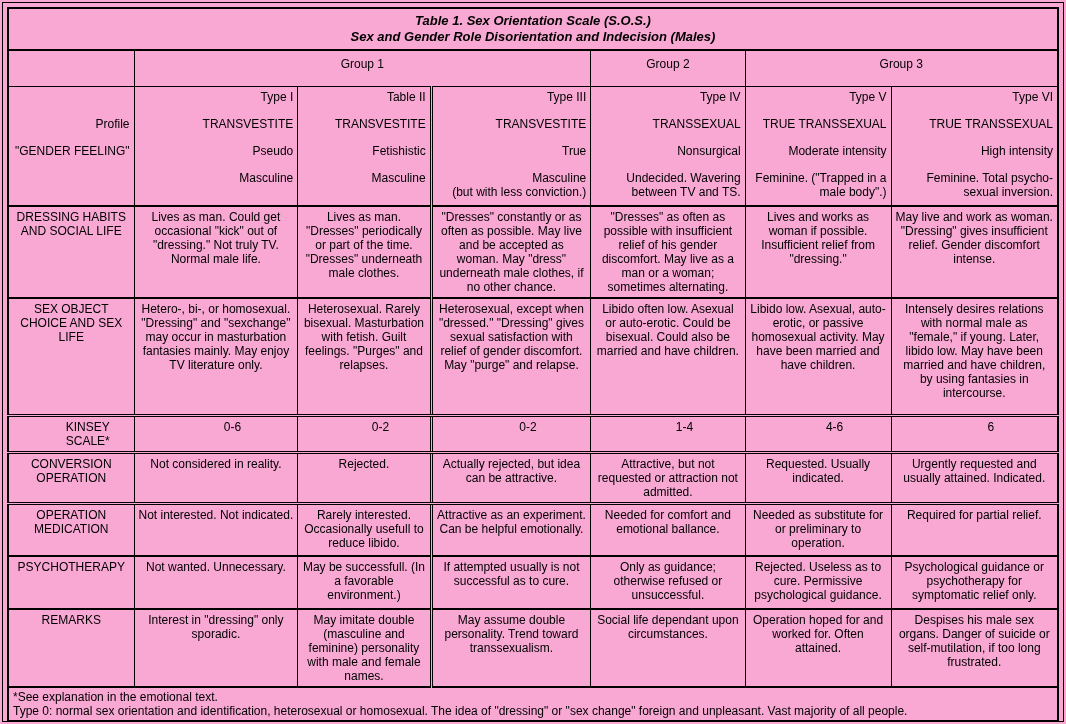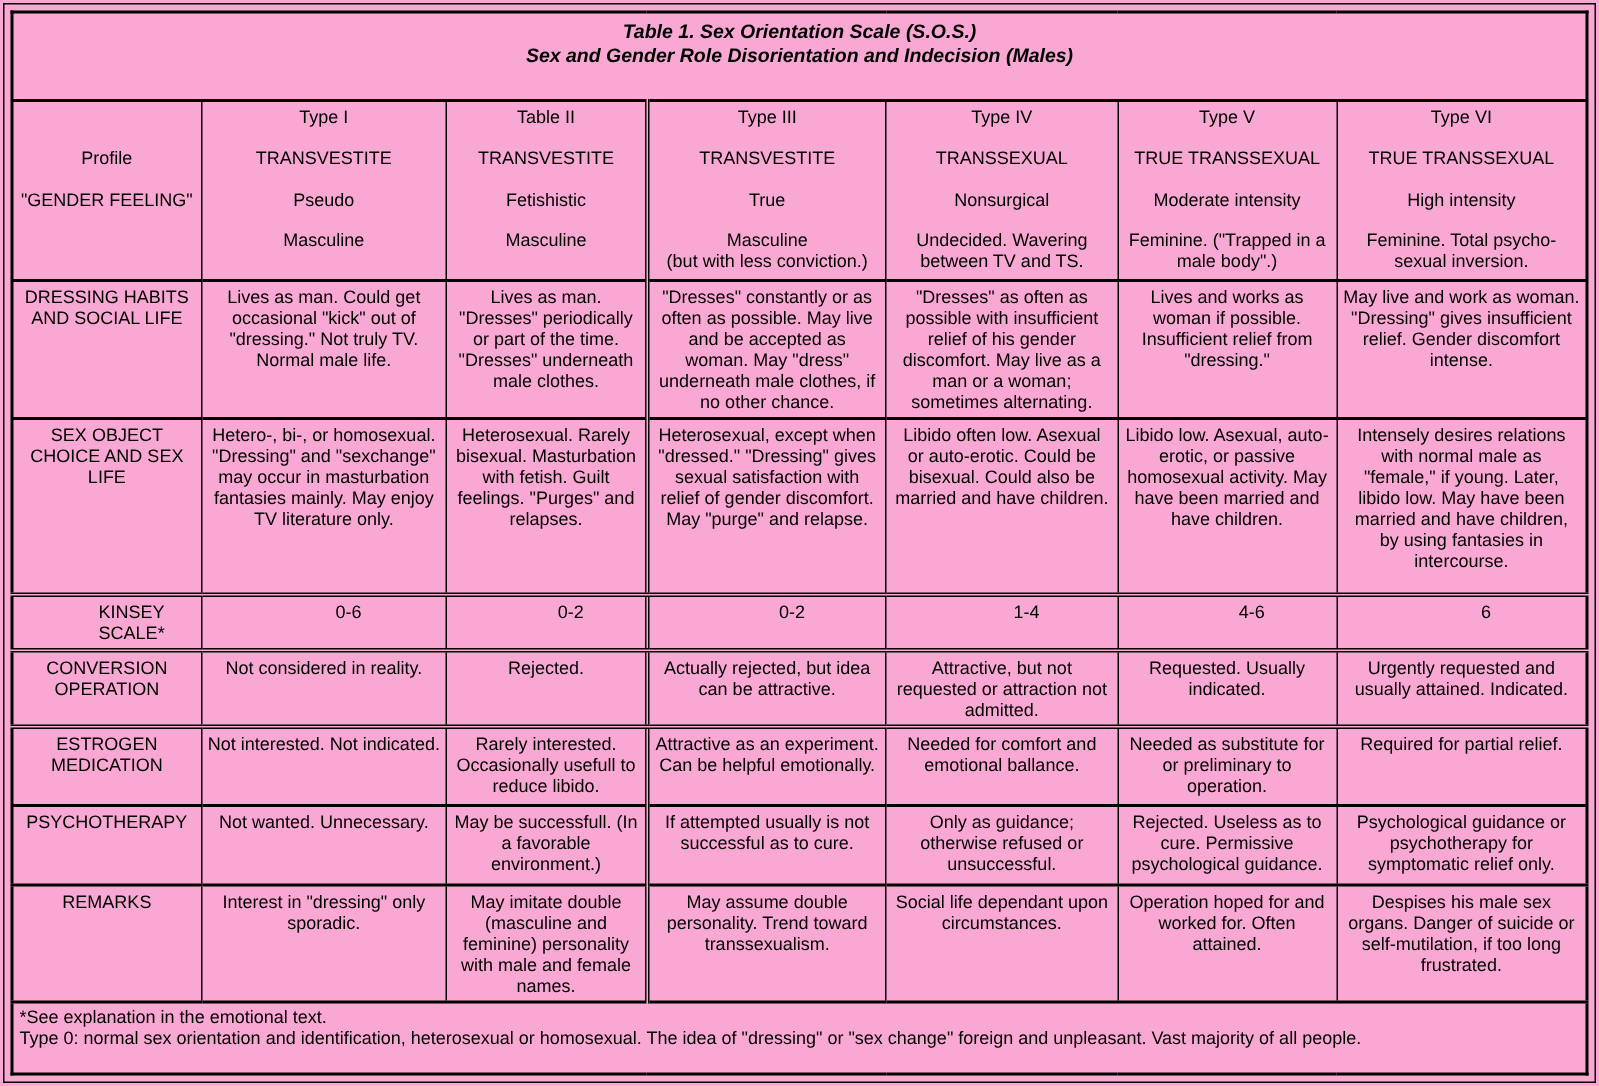--- a/index.html
+++ b/index.html
@@ -25,21 +25,21 @@
   col.c0{width:12.0%} col.c1{width:15.6%} col.c2{width:12.7%}
   col.c3{width:15.2%} col.c4{width:14.7%} col.c5{width:13.9%} col.c6{width:15.9%}
   
   tr.r-title td{border-bottom:2px solid #000;padding:4px 6px;}
   .title-line{font-weight:bold;font-style:italic;font-size:13px;line-height:16px;}
   
   tr.r-group{height:36px;}
   tr.r-group td{border-bottom:1px solid #000;padding-top:6px;}
   
   tr.r-profile{height:120px;}
-  tr.r-profile td{border-bottom:2px solid #000;}
+  tr.r-profile td{border-bottom:2px solid #000;text-align:right;}
   .pwrap{display:flex;flex-direction:column;justify-content:space-between;height:112px;}
   .slot{min-height:14px;}
   .slot-last{height:30px;}
   
   tr.r-dressing{height:69px;}   tr.r-dressing td{border-bottom:2px solid #000;}
   tr.r-sexobj{height:117px;}    tr.r-sexobj td{border-bottom:3px double #000;}
   tr.r-kinsey{height:22px;}     tr.r-kinsey td{border-bottom:3px double #000;padding-left:37px;}
   tr.r-conversion{height:48px;} tr.r-conversion td{border-bottom:3px double #000;}
   tr.r-estrogen{height:53px;}   tr.r-estrogen td{border-bottom:2px solid #000;}
   tr.r-psych{height:53px;}      tr.r-psych td{border-bottom:2px solid #000;}
@@ -67,20 +67,26 @@
    </colgroup>
 
    <tbody>
           <tr class="r-title">
      <td colspan="7">
        <div class="title-line">Table 1. Sex Orientation Scale (S.O.S.)</div>
        <div class="title-line">Sex and Gender Role Disorientation and Indecision (Males)</div>
      </td>
    </tr>
 
+   <tr class="r-group">
+     <td></td>
+     <td colspan="3">Group 1</td>
+     <td>Group 2</td>
+     <td colspan="2">Group 3</td>
+   </tr>
 
    <tr class="r-profile">
      <td>
        <div class="pwrap">
          <div class="slot"></div>
          <div class="slot">Profile</div>
          <div class="slot">"GENDER FEELING"</div>
          <div class="slot slot-last"></div>
        </div>
      </td>
@@ -186,21 +192,21 @@
      <td>CONVERSION OPERATION</td>
      <td>Not considered in reality.</td>
      <td>Rejected.</td>
      <td class="dbl">Actually rejected, but idea can be attractive.</td>
      <td>Attractive, but not requested or attraction not admitted.</td>
      <td>Requested. Usually indicated.</td>
      <td>Urgently requested and usually attained. Indicated.</td>
    </tr>
 
    <tr class="r-estrogen">
-     <td>ESTROGEN MEDICATION</td>
+     <td>OPERATION MEDICATION</td>
      <td>Not interested. Not indicated.</td>
      <td>Rarely interested. Occasionally usefull to reduce libido.</td>
      <td class="dbl">Attractive as an experiment. Can be helpful emotionally.</td>
      <td>Needed for comfort and emotional ballance.</td>
      <td>Needed as substitute for or preliminary to operation.</td>
      <td>Required for partial relief.</td>
    </tr>
 
    <tr class="r-psych">
      <td>PSYCHOTHERAPY</td>

